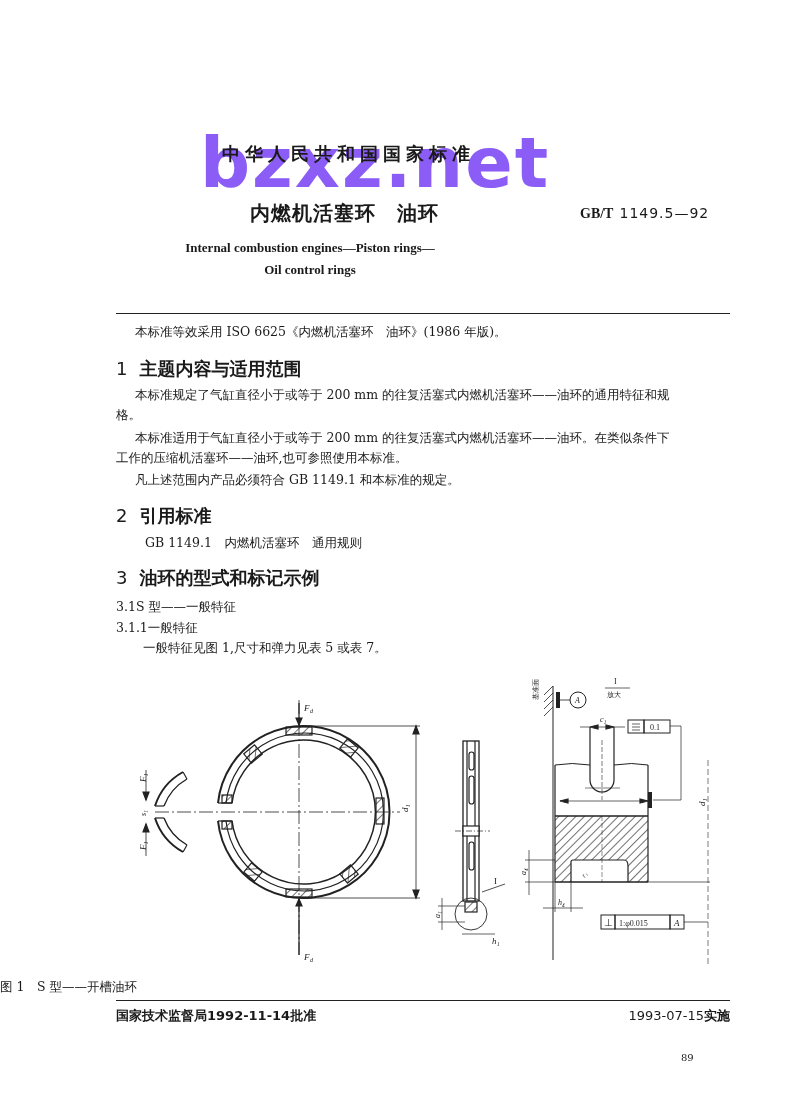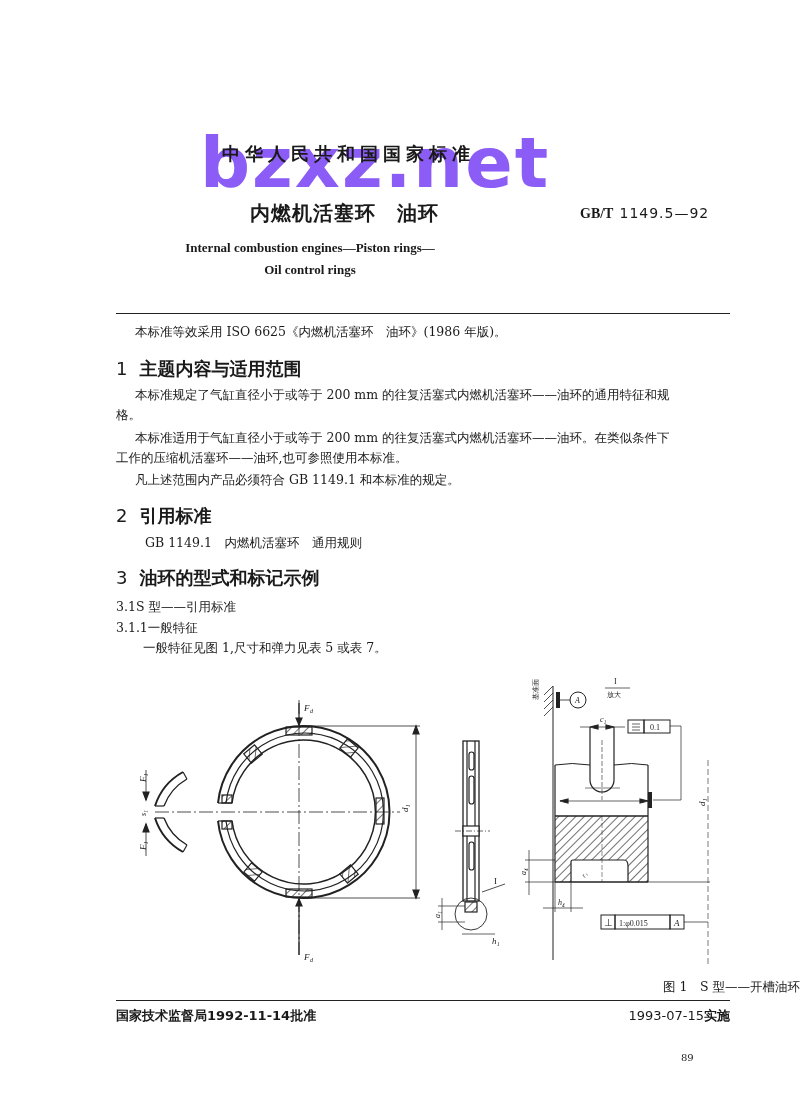--- a/index.html
+++ b/index.html
@@ -15,21 +15,21 @@
   .hdr-code { left:580px; top:205px; font-size:14px; z-index:2; }
   .hdr-code b { font-family:"Liberation Serif", serif; font-weight:bold; }
   .hdr-code span.num { font-family:"DejaVu Sans", sans-serif; letter-spacing:1px; margin-left:6px; }
   .en-title { left:0; width:620px; text-align:center; font-family:"Liberation Serif", serif;
     font-weight:bold; font-size:13px; }
   .rule { left:116px; width:614px; height:0; border-top:1.5px solid #222; }
   .body-text { font-size:12.5px; line-height:20px; white-space:nowrap; }
   .sec-head { font-family:"DejaVu Sans", sans-serif; font-size:18px; font-weight:bold; }
   .sec-head .n { font-weight:normal; margin-right:12px; }
   .figure { left:118px; top:668px; width:620px; height:300px; }
-  .caption { left:0; width:800px; text-align:right; top:979px; font-size:12.5px; }
+  .caption { left:0; width:800px; text-align:left; top:979px; font-size:12.5px; }
   .foot-left { left:116px; top:1007px; font-family:"DejaVu Sans", sans-serif; font-size:13px; font-weight:bold; }
   .foot-right { right:70px; top:1007px; font-family:"DejaVu Sans", sans-serif; font-size:13px; }
   .foot-right b { font-weight:bold; }
   .pageno { left:681px; top:1052px; font-size:10px; }
 </style>
 </head>
 <body>
 
 <div class="abs watermark">bzxz.net</div>
 
@@ -56,21 +56,21 @@
 
 <div class="abs sec-head" style="left:116px; top:504px;">
   <span class="n">2</span><span>引用标准</span>
 </div>
 <div class="abs body-text" style="left:145px; top:533px;">GB 1149.1　内燃机活塞环　通用规则</div>
 
 <div class="abs sec-head" style="left:116px; top:566px;">
   <span class="n">3</span><span>油环的型式和标记示例</span>
 </div>
 <div class="abs body-text" style="left:116px; top:597px;">
-  <span style="">3.1</span><span>S 型——引用标准</span>
+  <span style="">3.1</span><span>S 型——一般特征</span>
 </div>
 <div class="abs body-text" style="left:116px; top:618px;">
   <span style="margin-right:0;">3.1.1</span><span>一般特征</span>
 </div>
 <div class="abs body-text" style="left:143px; top:638px;">一般特征见图 1,尺寸和弹力见表 5 或表 7。</div>
 
 <div class="abs figure">
   <svg width="620" height="300" viewBox="118 668 620 300" xmlns="http://www.w3.org/2000/svg" font-family="Liberation Serif, serif" font-style="italic" font-size="9" fill="none" stroke="#222" stroke-width="1.2">
     <defs>
       <pattern id="hatch" width="6" height="6" patternUnits="userSpaceOnUse" patternTransform="rotate(45)">

